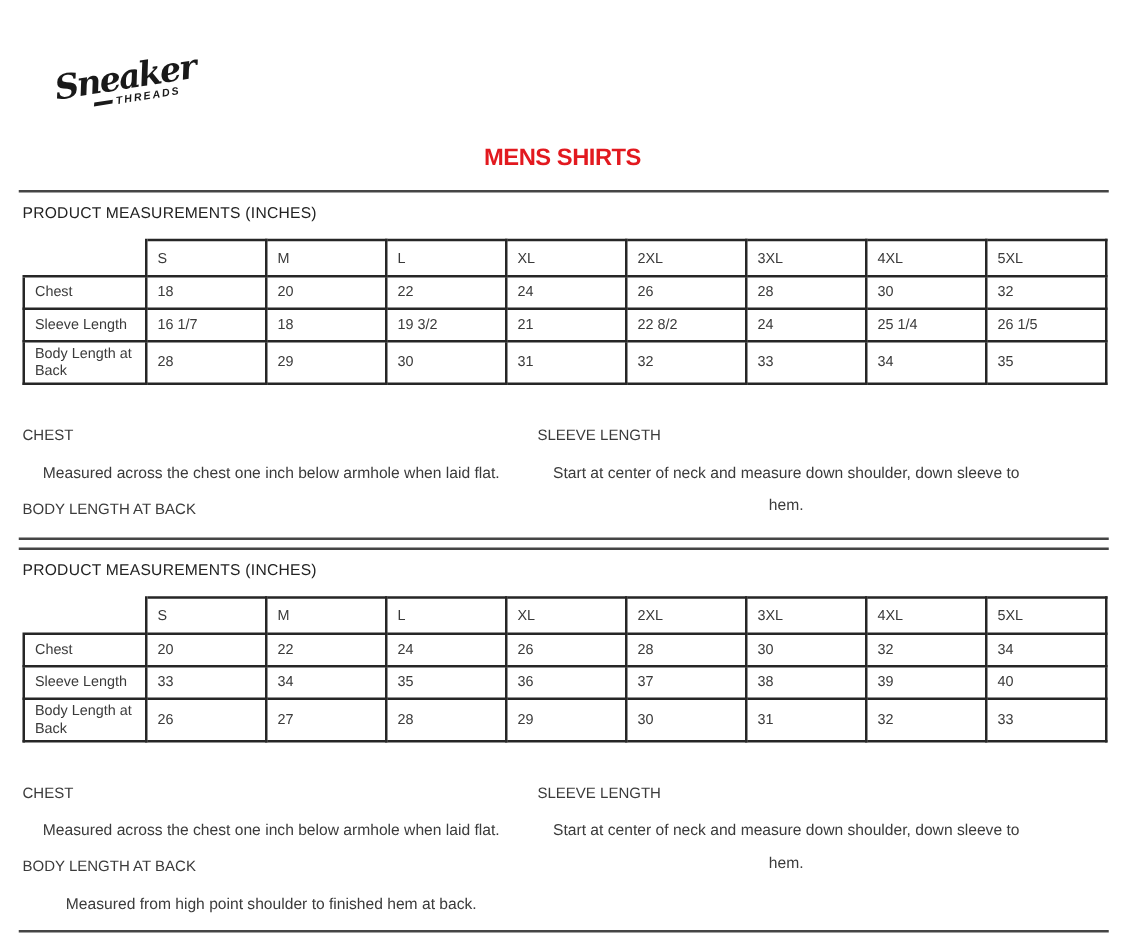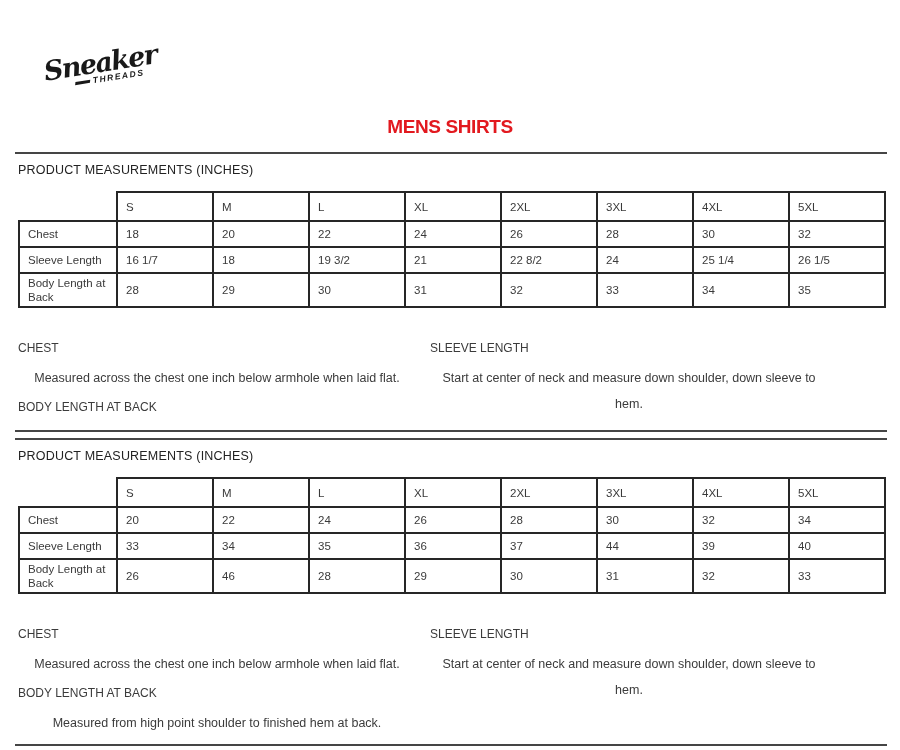--- a/index.html
+++ b/index.html
@@ -269,28 +269,28 @@
             <td>32</td>
             <td>34</td>
           </tr>
           <tr>
             <th class="rowlabel">Sleeve Length</th>
             <td>33</td>
             <td>34</td>
             <td>35</td>
             <td>36</td>
             <td>37</td>
-            <td>44</td>
+            <td>38</td>
             <td>39</td>
             <td>40</td>
           </tr>
           <tr>
             <th class="rowlabel">Body Length at Back</th>
             <td>26</td>
-            <td>46</td>
+            <td>27</td>
             <td>28</td>
             <td>29</td>
             <td>30</td>
             <td>31</td>
             <td>32</td>
             <td>33</td>
           </tr>
         </tbody>
       </table>
 

